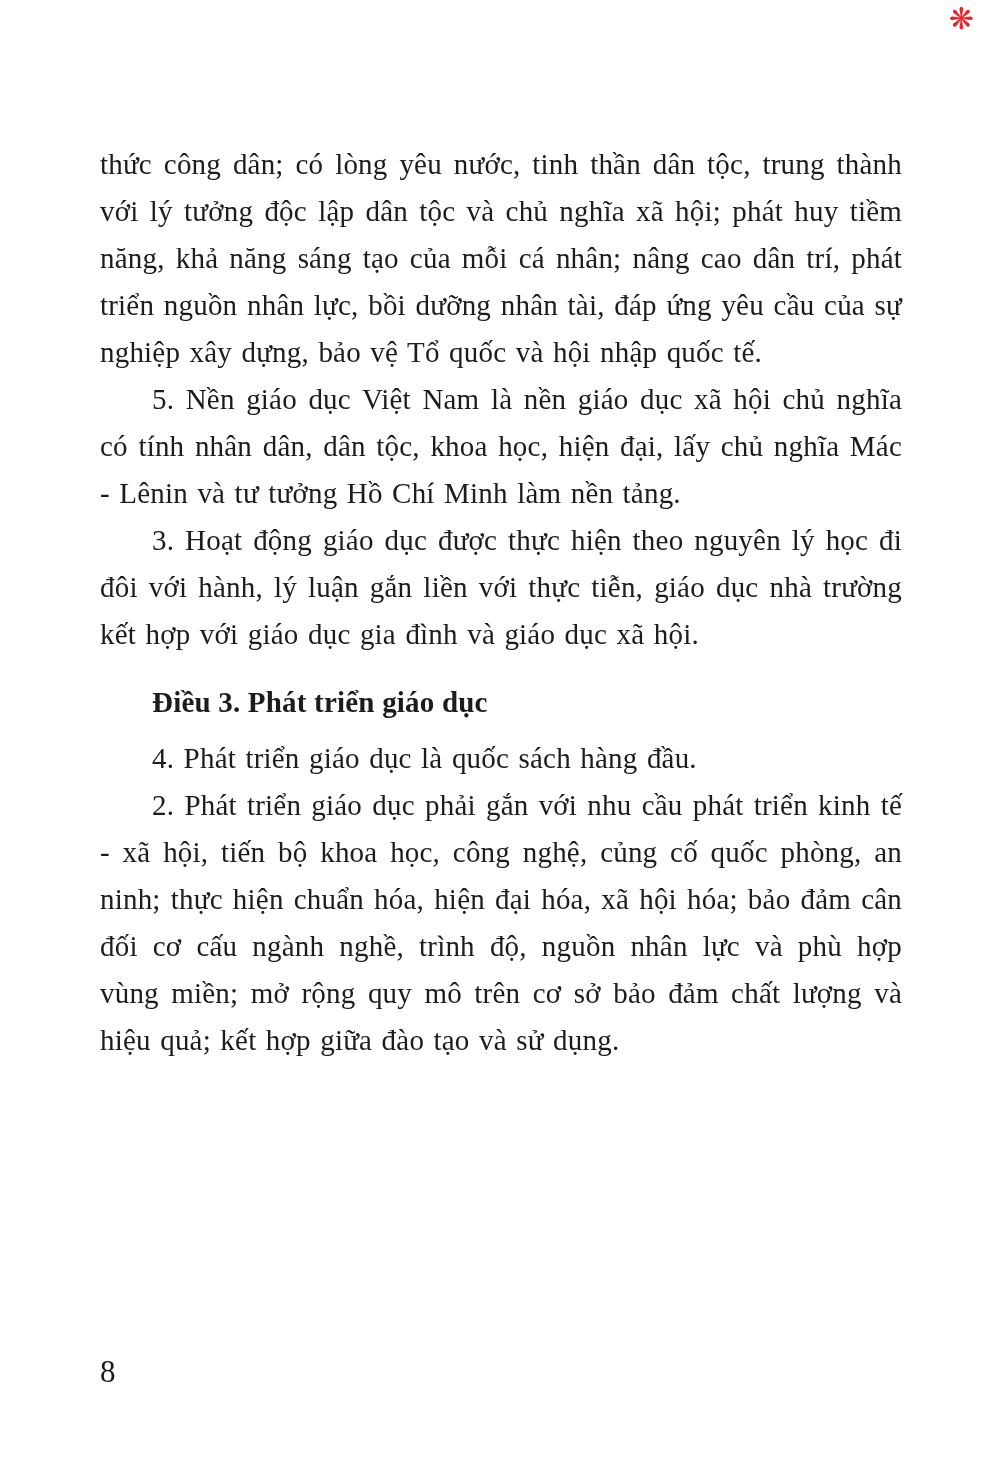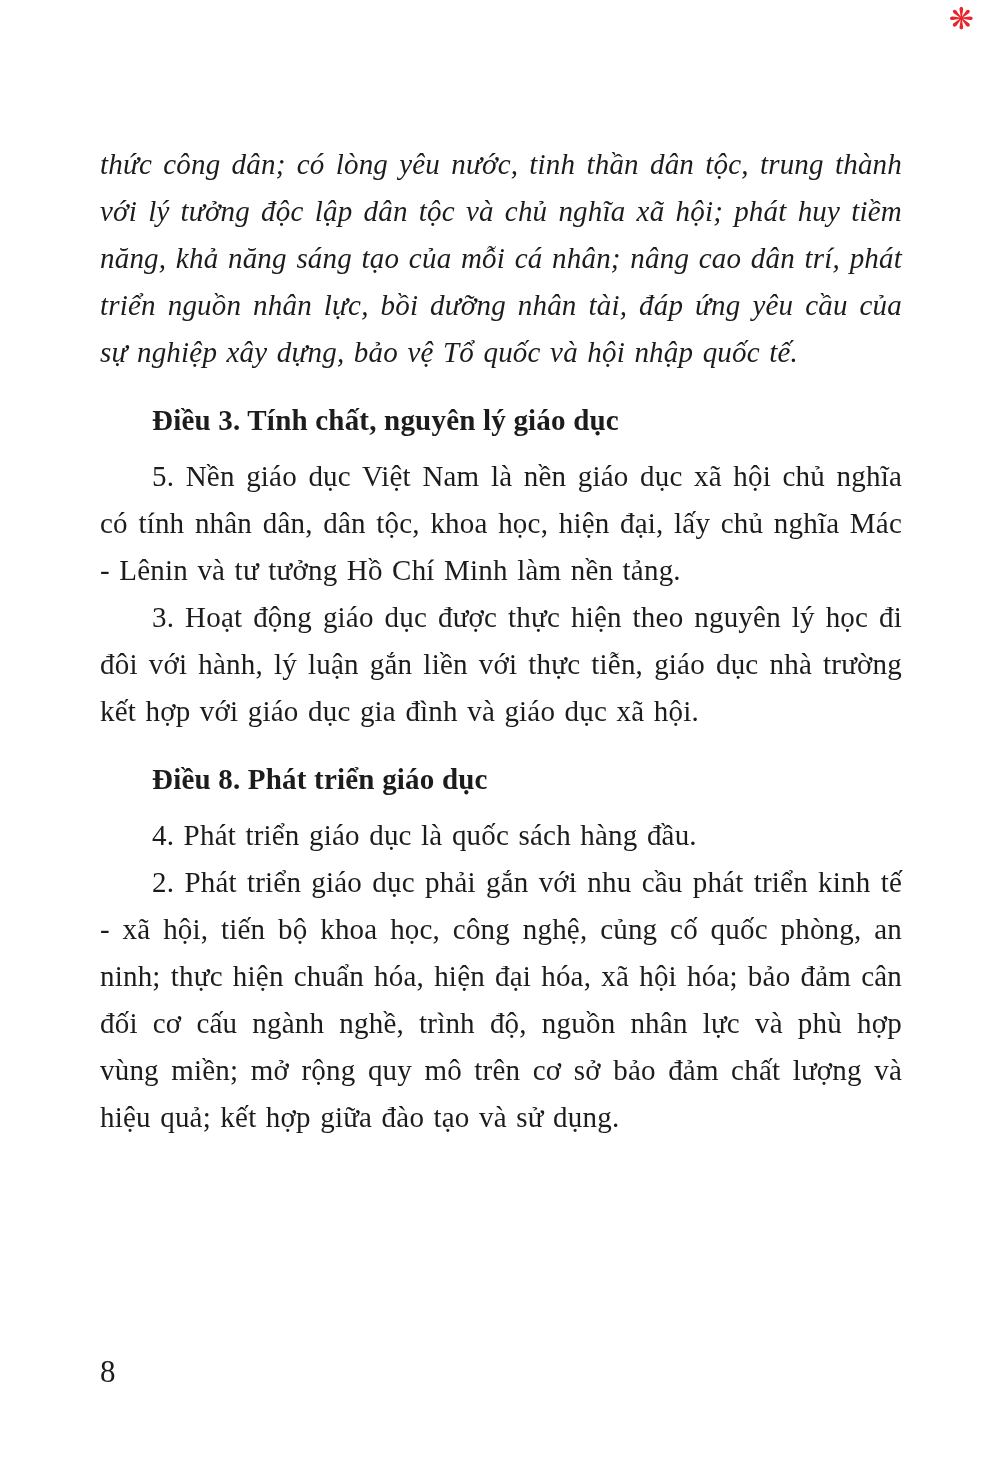--- a/index.html
+++ b/index.html
@@ -26,21 +26,21 @@
     font-family: "DejaVu Sans", sans-serif;
   }
   .body-text p.para {
     font-size: 29px;
     line-height: 47px;
     text-align: justify;
     text-indent: 52px;
     letter-spacing: 0.2px;
     word-spacing: 2px;
   }
-  .body-text p.para.no-indent { text-indent: 0; font-style: italic; }
+  .body-text p.para.no-indent { text-indent: 0; }
   .body-text h2.heading {
     font-size: 29px;
     line-height: 47px;
     font-weight: bold;
     text-indent: 52px;
     margin-top: 21px;
     margin-bottom: 9px;
     text-align: left;
     letter-spacing: 0.2px;
   }
@@ -57,27 +57,26 @@
 <body>
 
 <div class="page">
 
   <div class="deco">❋</div>
 
   <div class="body-text">
 
     <p class="para no-indent">thức công dân; có lòng yêu nước, tinh thần dân tộc, trung thành với lý tưởng độc lập dân tộc và chủ nghĩa xã hội; phát huy tiềm năng, khả năng sáng tạo của mỗi cá nhân; nâng cao dân trí, phát triển nguồn nhân lực, bồi dưỡng nhân tài, đáp ứng yêu cầu của sự nghiệp xây dựng, bảo vệ Tổ quốc và hội nhập quốc tế.</p>
 
-    <h2 class="heading">Điều 3. Tính chất, nguyên lý giáo dục</h2>
 
     <p class="para">5. Nền giáo dục Việt Nam là nền giáo dục xã hội chủ nghĩa có tính nhân dân, dân tộc, khoa học, hiện đại, lấy chủ nghĩa Mác - Lênin và tư tưởng Hồ Chí Minh làm nền tảng.</p>
 
     <p class="para">3. Hoạt động giáo dục được thực hiện theo nguyên lý học đi đôi với hành, lý luận gắn liền với thực tiễn, giáo dục nhà trường kết hợp với giáo dục gia đình và giáo dục xã hội.</p>
 
-    <h2 class="heading">Điều 8. Phát triển giáo dục</h2>
+    <h2 class="heading">Điều 3. Phát triển giáo dục</h2>
 
     <p class="para">4. Phát triển giáo dục là quốc sách hàng đầu.</p>
 
     <p class="para">2. Phát triển giáo dục phải gắn với nhu cầu phát triển kinh tế - xã hội, tiến bộ khoa học, công nghệ, củng cố quốc phòng, an ninh; thực hiện chuẩn hóa, hiện đại hóa, xã hội hóa; bảo đảm cân đối cơ cấu ngành nghề, trình độ, nguồn nhân lực và phù hợp vùng miền; mở rộng quy mô trên cơ sở bảo đảm chất lượng và hiệu quả; kết hợp giữa đào tạo và sử dụng.</p>
 
   </div>
 
   <div class="page-number">8</div>
 
 </div>

